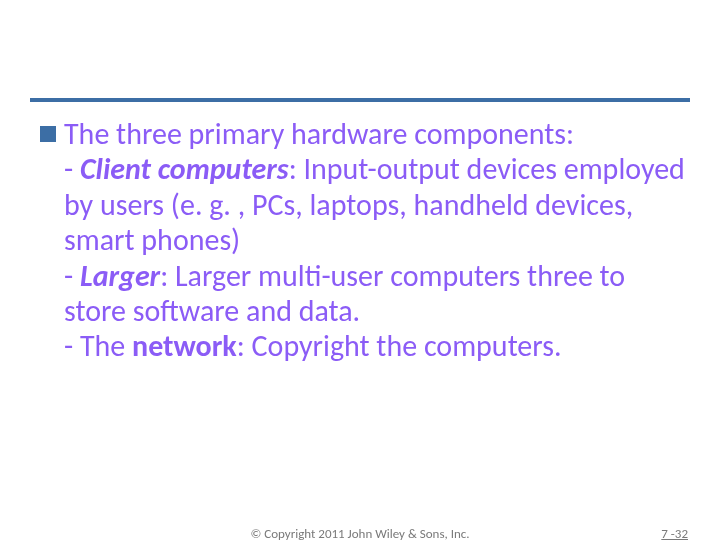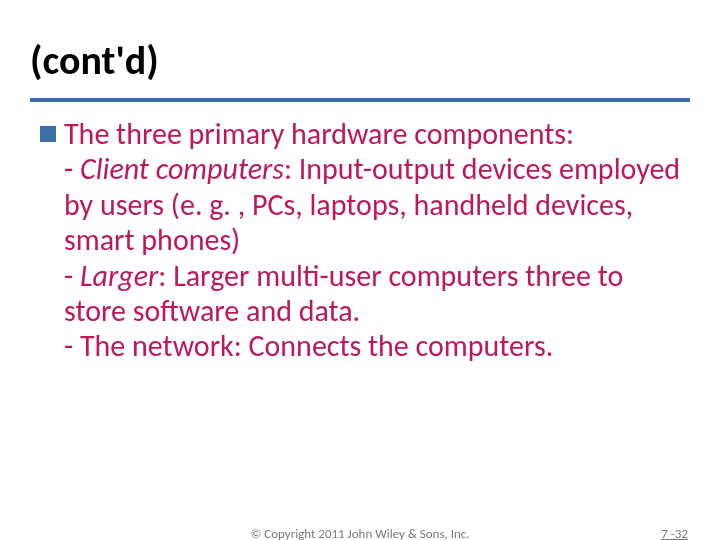--- a/index.html
+++ b/index.html
@@ -34,36 +34,36 @@
     height: 0;
     border-top: 4px solid #3c6ea5;
   }
   .body {
     position: absolute;
     top: 116px;
     left: 40px;
     width: 650px;
     font-size: 30px;
     line-height: 1.18;
-    color: #be185d;
+    color: #8b5cf6;
   }
   .bullet-row {
     display: flex;
     align-items: flex-start;
   }
   .bullet {
     width: 16px;
     height: 16px;
     background: #3c6ea5;
     margin-top: 10px;
     margin-right: 8px;
     flex: 0 0 auto;
   }
-  .bi { font-weight: 400; font-style: italic; }
-  .b  { font-weight: 400; }
+  .bi { font-weight: 700; font-style: italic; }
+  .b  { font-weight: 700; }
   .footer {
     position: absolute;
     bottom: 14px;
     left: 0;
     width: 720px;
     font-size: 13px;
     color: #7a7a7a;
   }
   .copyright {
     position: absolute;
@@ -74,31 +74,30 @@
   .pagenum {
     position: absolute;
     right: 32px;
     text-decoration: underline;
   }
 </style>
 </head>
 <body>
 <div class="slide">
 
-  <div class="title">(cont'd)</div>
   <div class="rule"></div>
 
   <div class="body">
     <div class="bullet-row">
       <div class="bullet"></div>
       <div>
         <span>The three primary hardware components:</span><br>
         <span> - </span><span class="bi">Client computers</span><span>: Input-output devices employed by users (e. g. , PCs, laptops, handheld devices, smart phones)</span><br>
         <span> - </span><span class="bi">Larger</span><span>: Larger multi-user computers three to store software and data.</span><br>
-        <span> - The </span><span class="b">network</span><span>: Connects the computers.</span>
+        <span> - The </span><span class="b">network</span><span>: Copyright the computers.</span>
       </div>
     </div>
   </div>
 
   <div class="footer">
     <div class="copyright">© Copyright 2011 John Wiley &amp; Sons, Inc.</div>
     <div class="pagenum">7 -32</div>
   </div>
 
 </div>

